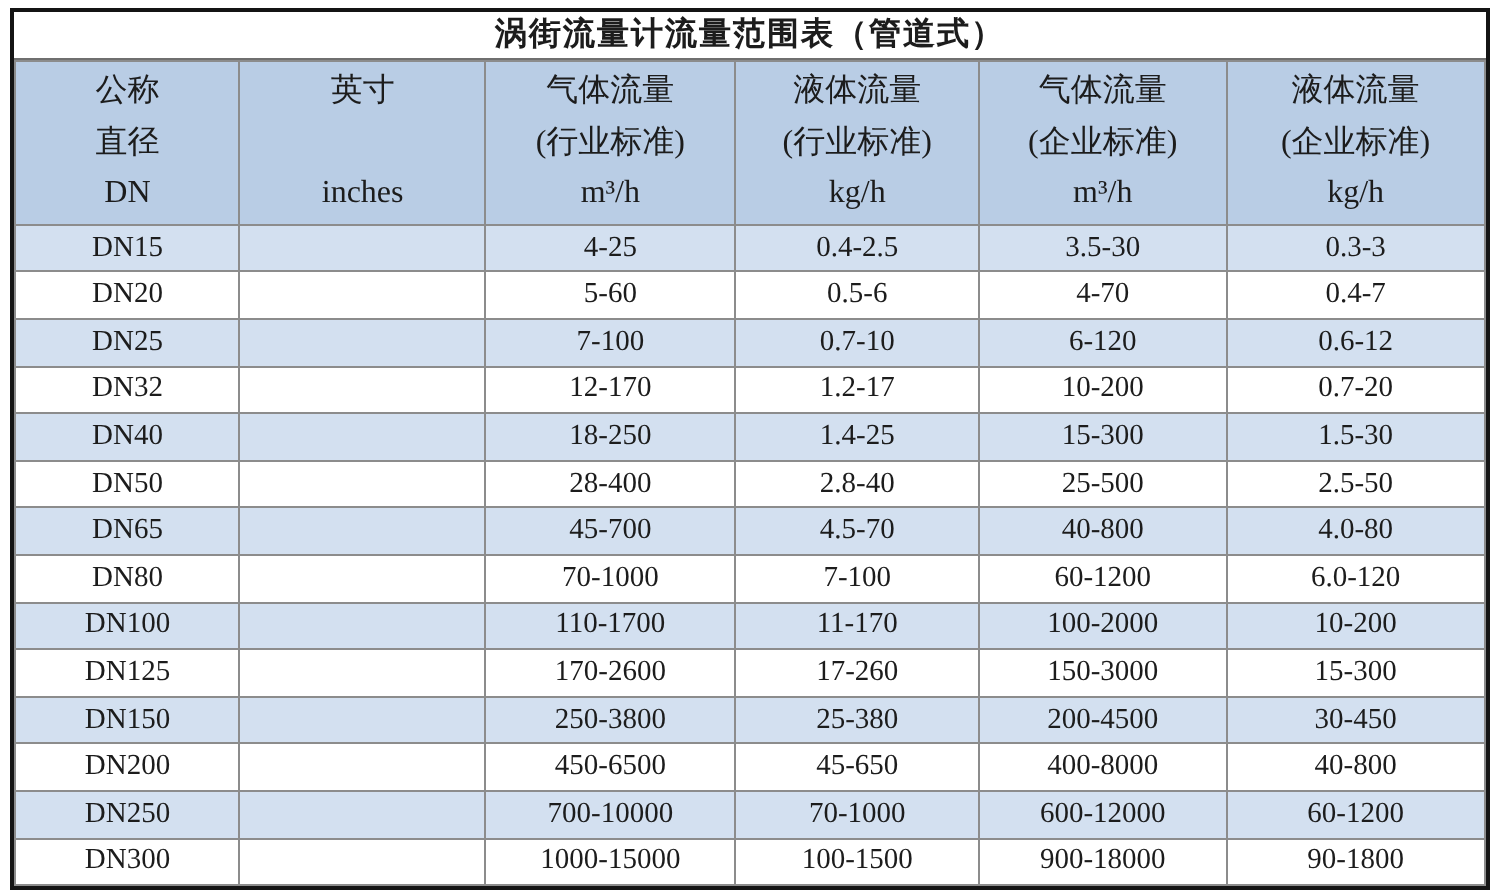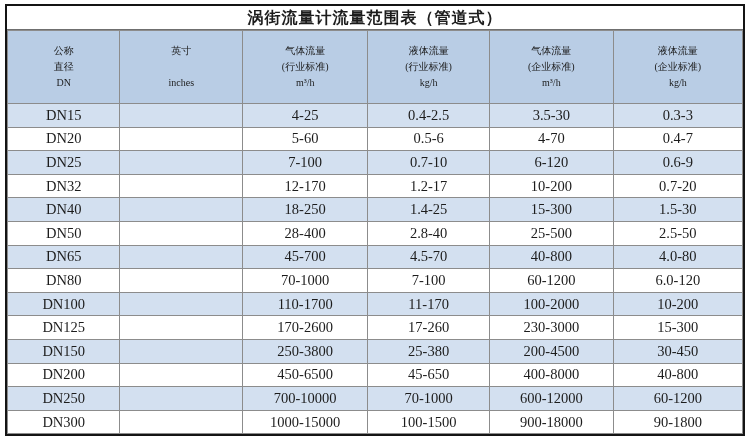--- a/index.html
+++ b/index.html
@@ -50,21 +50,21 @@
   th, td {
     border: 1px solid var(--grid-line);
     text-align: center;
     vertical-align: middle;
     overflow: hidden;
   }
   thead th {
     background: var(--header-bg);
     height: 73px;
     font-weight: normal;
-    font-size: 10px;
+    font-size: 16px;
     line-height: 1.6;
     white-space: pre-line;
     padding: 2px 0;
   }
   thead th.col-inches {
     font-family: "Liberation Serif", "DejaVu Serif", serif;
   }
   tbody td {
     height: 23.6px;
     font-size: 14.5px;
@@ -131,21 +131,21 @@
           <td class="col-liquid_industry">0.5-6</td>
           <td class="col-gas_enterprise">4-70</td>
           <td class="col-liquid_enterprise">0.4-7</td>
         </tr>
         <tr>
           <td class="col-dn">DN25</td>
           <td class="col-inches">1"</td>
           <td class="col-gas_industry">7-100</td>
           <td class="col-liquid_industry">0.7-10</td>
           <td class="col-gas_enterprise">6-120</td>
-          <td class="col-liquid_enterprise">0.6-9</td>
+          <td class="col-liquid_enterprise">0.6-12</td>
         </tr>
         <tr>
           <td class="col-dn">DN32</td>
           <td class="col-inches">1¼"</td>
           <td class="col-gas_industry">12-170</td>
           <td class="col-liquid_industry">1.2-17</td>
           <td class="col-gas_enterprise">10-200</td>
           <td class="col-liquid_enterprise">0.7-20</td>
         </tr>
         <tr>
@@ -186,21 +186,21 @@
           <td class="col-gas_industry">110-1700</td>
           <td class="col-liquid_industry">11-170</td>
           <td class="col-gas_enterprise">100-2000</td>
           <td class="col-liquid_enterprise">10-200</td>
         </tr>
         <tr>
           <td class="col-dn">DN125</td>
           <td class="col-inches">5"</td>
           <td class="col-gas_industry">170-2600</td>
           <td class="col-liquid_industry">17-260</td>
-          <td class="col-gas_enterprise">230-3000</td>
+          <td class="col-gas_enterprise">150-3000</td>
           <td class="col-liquid_enterprise">15-300</td>
         </tr>
         <tr>
           <td class="col-dn">DN150</td>
           <td class="col-inches">6"</td>
           <td class="col-gas_industry">250-3800</td>
           <td class="col-liquid_industry">25-380</td>
           <td class="col-gas_enterprise">200-4500</td>
           <td class="col-liquid_enterprise">30-450</td>
         </tr>

